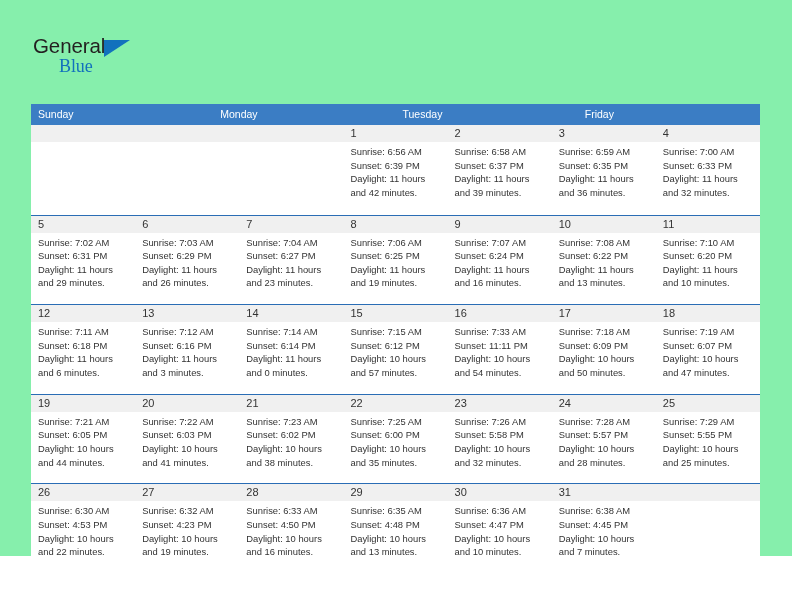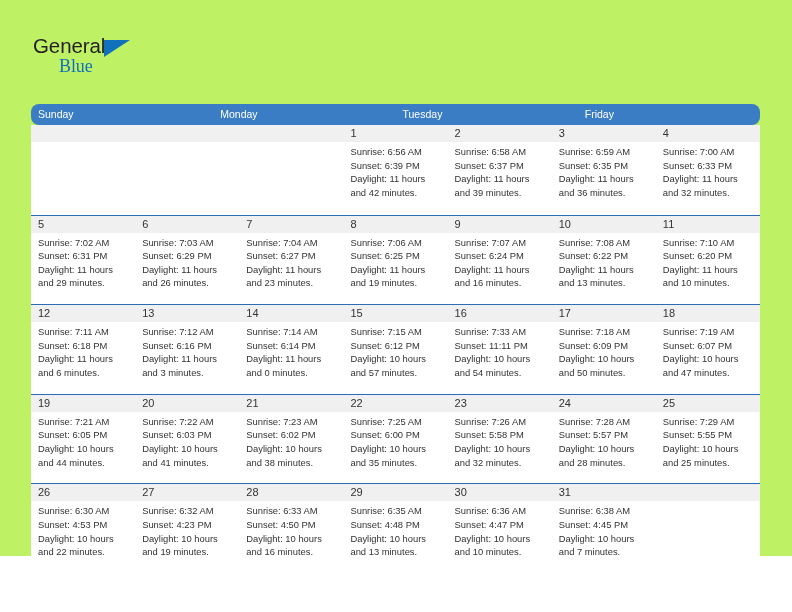--- a/index.html
+++ b/index.html
@@ -8,21 +8,21 @@
     padding: 0;
     width: 792px;
     height: 612px;
     background: #ffffff;
     font-family: "Liberation Sans", sans-serif;
   }
   .page {
     position: relative;
     width: 792px;
     height: 556px;
-    background: #bef264;
+    background: #86efac;
   }
 
   
   .header {
     position: absolute;
     left: 0;
     top: 0;
     width: 792px;
     height: 104px;
   }
@@ -91,21 +91,20 @@
     position: absolute;
     left: 31px;
     top: 104px;
     width: 729px;
   }
   .dow-row {
     display: flex;
     width: 729px;
     height: 21px;
     background: #3b7dc4;
-    border-radius: 8px;
   }
   .dow {
     flex: 1 1 0;
     color: #ffffff;
     font-size: 10.5px;
     line-height: 21px;
     padding-left: 7px;
     font-family: "Liberation Sans", sans-serif;
     overflow: hidden;
     white-space: nowrap;

